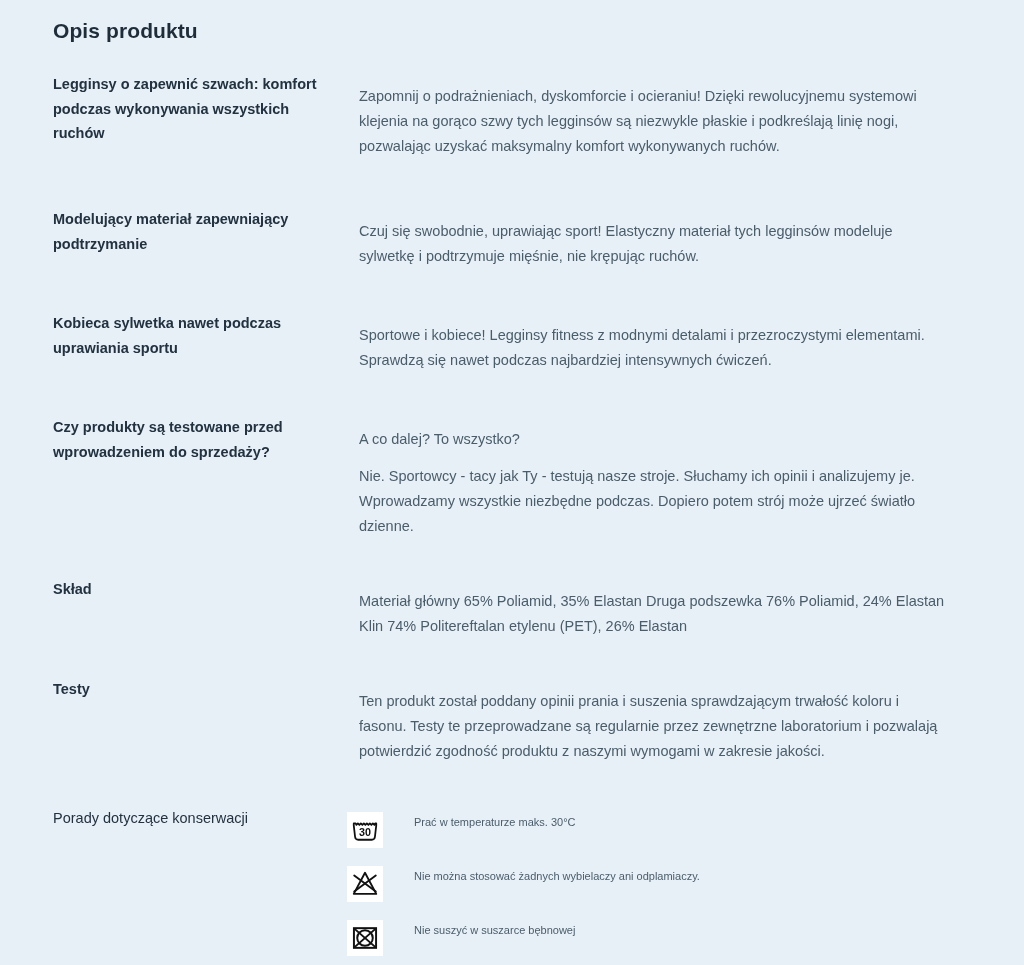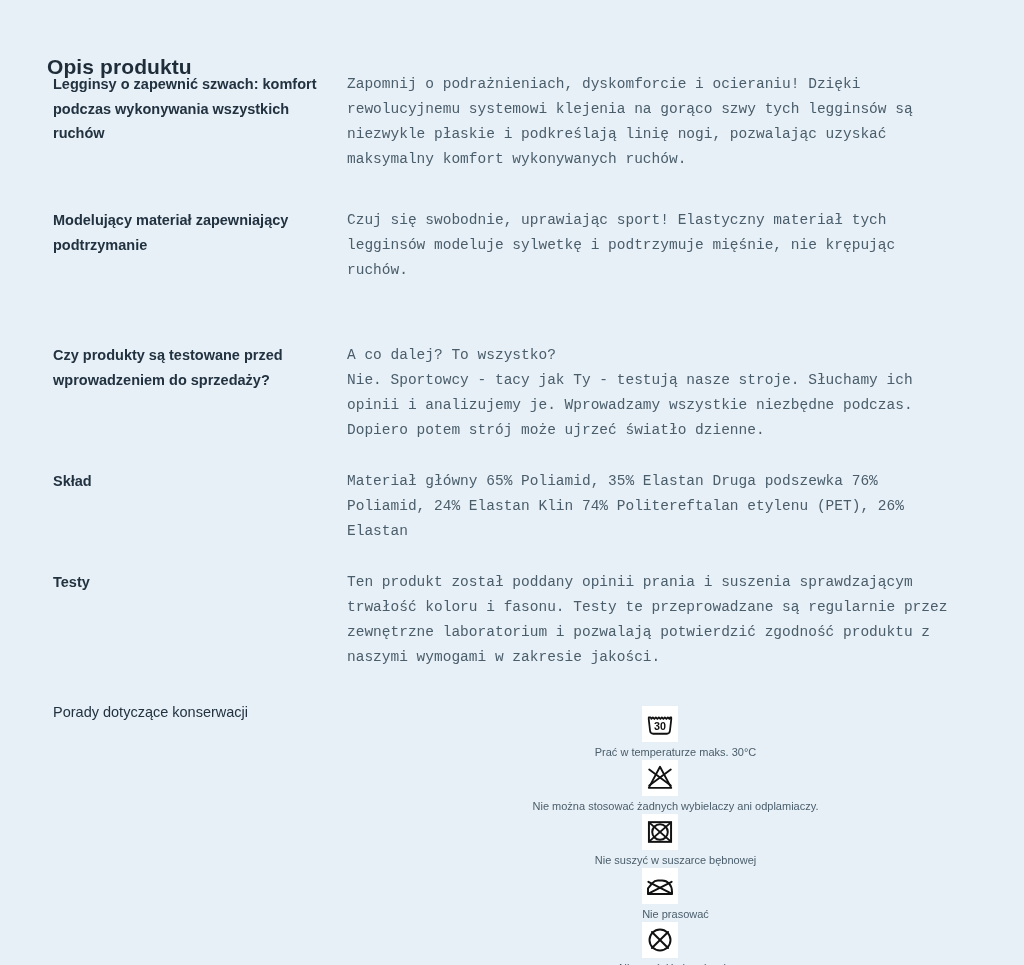--- a/index.html
+++ b/index.html
@@ -19,27 +19,26 @@
   .page {
     position: relative;
     width: 1024px;
     height: 965px;
     background: #e7f0f6;
     padding: 0;
   }
 
   .page-title {
     position: absolute;
-    left: 47px;
+    left: 53px;
     top: 19px;
     font-size: 21px;
     font-weight: bold;
     color: #1f2d3a;
     letter-spacing: 0.1px;
-    margin-top: 36px;
   }
 
   .rows {
     position: absolute;
     left: 53px;
     top: 72px;
     width: 920px;
   }
 
   .row {
@@ -59,21 +58,21 @@
   }
 
   .row-desc {
     flex: 1 1 auto;
     font-size: 14.5px;
     line-height: 25px;
     color: #4a5d6b;
     max-width: 615px;
   }
 
-  .row-desc p { margin: 0; font-family: Liberation Mono, monospace; }
+  .row-desc p { margin: 12px; }
 
   .gap-1 { height: 36px; }
   .gap-2 { height: 30px; }
   .gap-3 { height: 30px; }
   .gap-4 { height: 26px; }
   .gap-5 { height: 26px; }
   .gap-6 { height: 30px; }
 
   
   .care-row {
@@ -89,24 +88,22 @@
     color: #223240;
     line-height: 24.5px;
     padding-top: 0px;
   }
   .care-list {
     flex: 1 1 auto;
     padding-top: 6px;
   }
   .care-item {
     display: flex;
-    align-items: center;
     height: 54px;
     margin-bottom: 0px;
-    flex-direction: column;
   }
   .care-icon-box {
     width: 36px;
     height: 36px;
     background: #ffffff;
     display: flex;
     align-items: center;
     justify-content: center;
     flex: 0 0 36px;
   }
@@ -136,20 +133,26 @@
     <div class="gap-1"></div>
 
     <div class="row">
       <div class="row-term">Modelujący materiał zapewniający podtrzymanie</div>
       <div class="row-desc">
         <p>Czuj się swobodnie, uprawiając sport! Elastyczny materiał tych legginsów modeluje sylwetkę i podtrzymuje mięśnie, nie krępując ruchów.</p>
       </div>
     </div>
     <div class="gap-2"></div>
 
+    <div class="row">
+      <div class="row-term">Kobieca sylwetka nawet podczas uprawiania sportu</div>
+      <div class="row-desc">
+        <p>Sportowe i kobiece! Legginsy fitness z modnymi detalami i przezroczystymi elementami. Sprawdzą się nawet podczas najbardziej intensywnych ćwiczeń.</p>
+      </div>
+    </div>
     <div class="gap-3"></div>
 
     <div class="row">
       <div class="row-term">Czy produkty są testowane przed wprowadzeniem do sprzedaży?</div>
       <div class="row-desc">
         <p>A co dalej? To wszystko?</p>
         <p>Nie. Sportowcy - tacy jak Ty - testują nasze stroje. Słuchamy ich opinii i analizujemy je. Wprowadzamy wszystkie niezbędne podczas. Dopiero potem strój może ujrzeć światło dzienne.</p>
       </div>
     </div>
     <div class="gap-4"></div>

